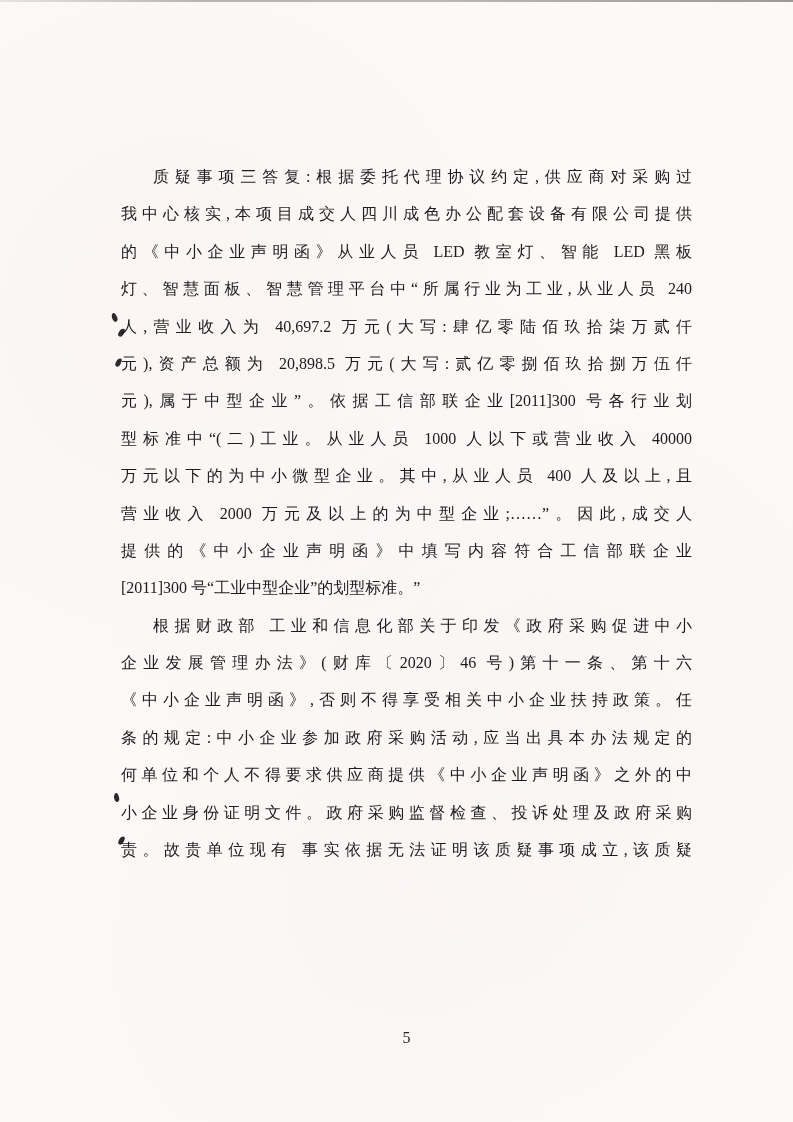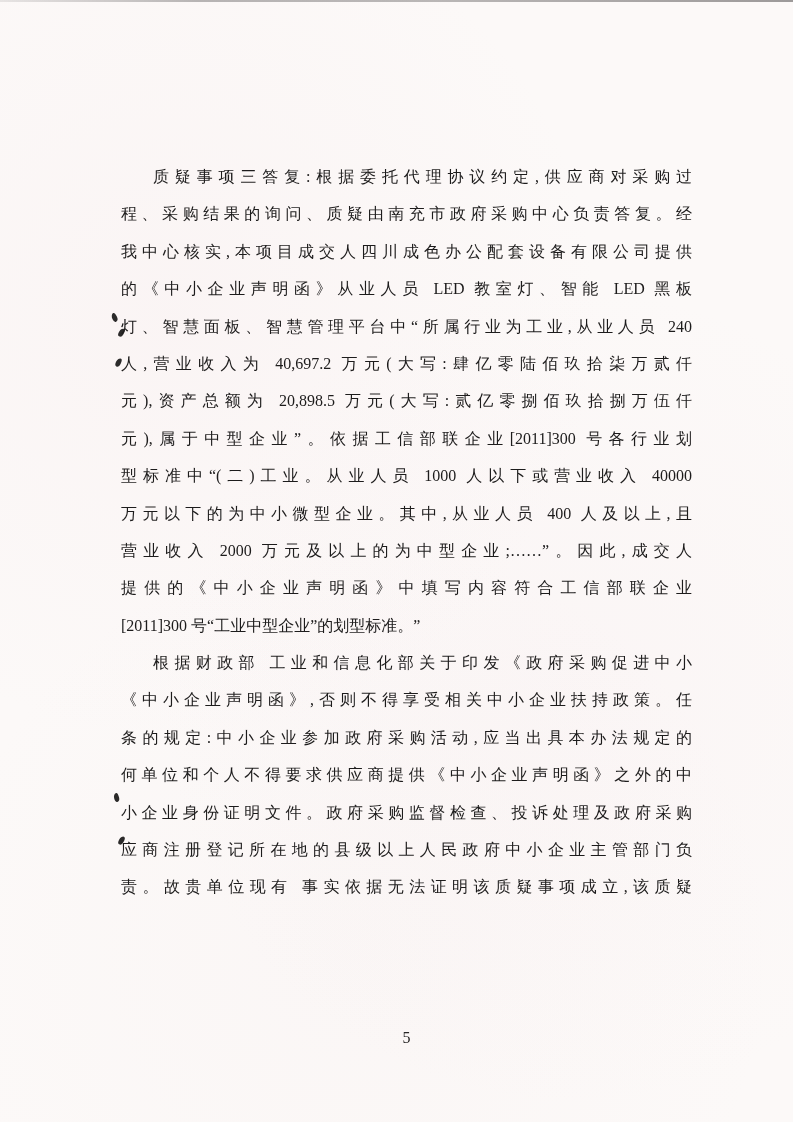--- a/index.html
+++ b/index.html
@@ -74,37 +74,36 @@
   <div class="specks">
       <span class="speck" style="left: 112px; top: 313px; transform: rotate(-25deg);"></span>
       <span class="speck" style="left: 119px; top: 328px; transform: rotate(30deg);"></span>
       <span class="speck" style="left: 116px; top: 358px; transform: rotate(25deg);"></span>
       <span class="speck" style="left: 114px; top: 793px; transform: rotate(-15deg);"></span>
       <span class="speck" style="left: 119px; top: 836px; transform: rotate(28deg);"></span>
     </div>
   <div class="doc-body">
       <div class="paragraph">
         <div class="line indent">质疑事项三答复:根据委托代理协议约定,供应商对采购过</div>
-        <div class="line">程、采购结果的询问、质疑由南充市政府采购中心负责答复。经</div>
         <div class="line">我中心核实,本项目成交人四川成色办公配套设备有限公司提供</div>
         <div class="line">的《中小企业声明函》从业人员 LED 教室灯、智能 LED 黑板</div>
         <div class="line">灯、智慧面板、智慧管理平台中“所属行业为工业,从业人员 240</div>
         <div class="line">人,营业收入为 40,697.2 万元(大写:肆亿零陆佰玖拾柒万贰仟</div>
         <div class="line">元),资产总额为 20,898.5 万元(大写:贰亿零捌佰玖拾捌万伍仟</div>
         <div class="line">元),属于中型企业”。依据工信部联企业[2011]300 号各行业划</div>
         <div class="line">型标准中“(二)工业。从业人员 1000 人以下或营业收入 40000</div>
         <div class="line">万元以下的为中小微型企业。其中,从业人员 400 人及以上,且</div>
         <div class="line">营业收入 2000 万元及以上的为中型企业;……”。因此,成交人</div>
         <div class="line">提供的《中小企业声明函》中填写内容符合工信部联企业</div>
         <div class="line flush-left">[2011]300 号“工业中型企业”的划型标准。”</div>
       </div>
       <div class="paragraph">
         <div class="line indent">根据财政部 工业和信息化部关于印发《政府采购促进中小</div>
+        <div class="line">企业发展管理办法》(财库〔2020〕46 号)第十一条、第十六</div>
         <div class="line">《中小企业声明函》,否则不得享受相关中小企业扶持政策。任</div>
         <div class="line">条的规定:中小企业参加政府采购活动,应当出具本办法规定的</div>
         <div class="line">何单位和个人不得要求供应商提供《中小企业声明函》之外的中</div>
         <div class="line">小企业身份证明文件。政府采购监督检查、投诉处理及政府采购</div>
-        <div class="line">应商注册登记所在地的县级以上人民政府中小企业主管部门负</div>
         <div class="line">责。故贵单位现有 事实依据无法证明该质疑事项成立,该质疑</div>
       </div>
     </div>
   <div class="page-number">5</div>
 </div>
 
 </body></html>

